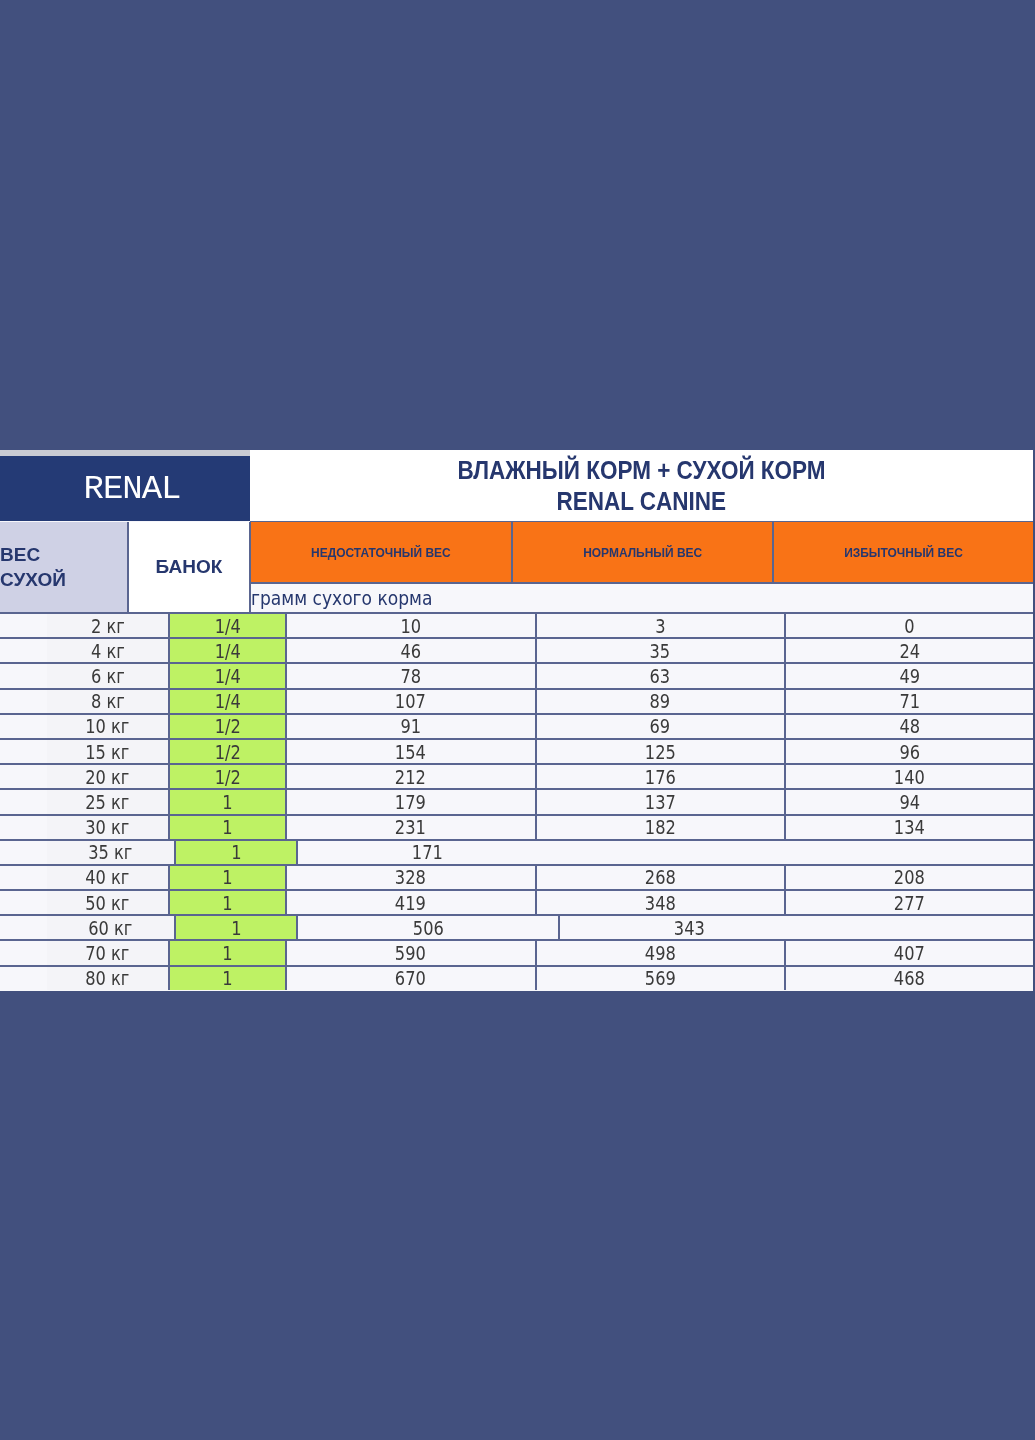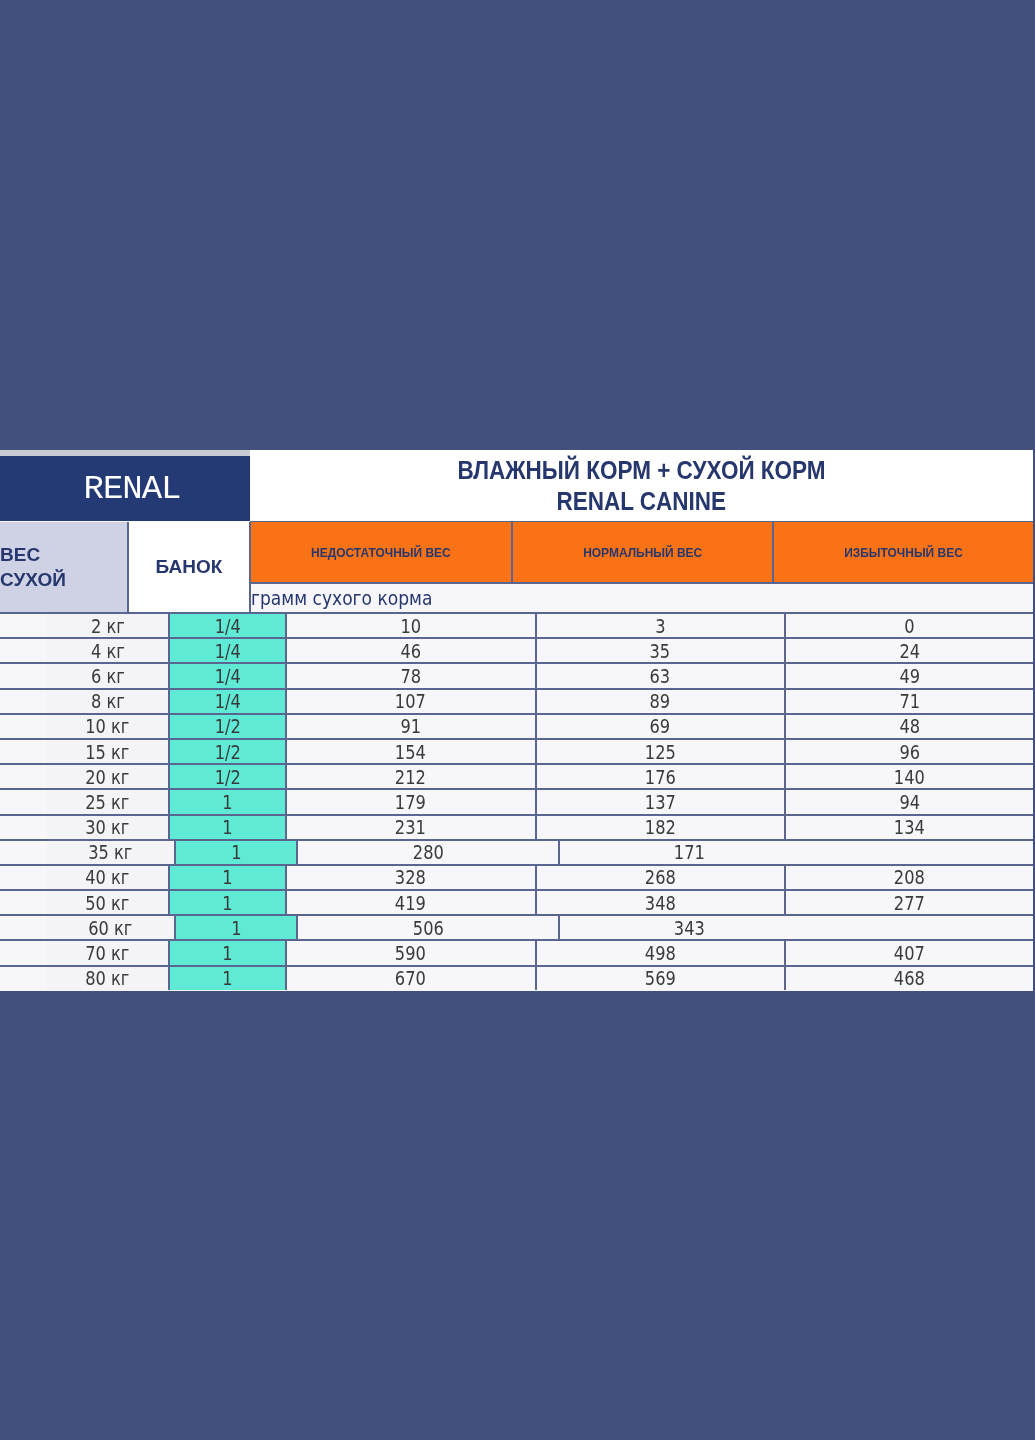--- a/index.html
+++ b/index.html
@@ -89,21 +89,21 @@
   }
   .row:last-child { border-bottom: none; }
   .cell {
     display: flex; align-items: center; justify-content: center;
     color: #3a3a3a; font-size: 19px;
     border-right: 2px solid #5a6590;
     box-sizing: border-box;
   }
   .cell:last-child { border-right: none; }
   .cell.w { width: 129px; background: #f4f4f8; }
-  .cell.b { width: 122px; background: #5eead4; }
+  .cell.b { width: 122px; background: #bef264; }
   .cell.d1 { width: 262px; }
   .cell.d2 { width: 261px; }
   .cell.d3 { width: 259px; }
   .cell span { display: inline-block; transform: scaleX(0.95); }
 </style>
 </head>
 <body>
 
 <div class="table-wrap">
   <div class="top-strip"></div>
@@ -288,23 +288,20 @@
           <span>134</span>
         </div>
       </div>
       <div class="row">
         <div class="cell w">
           <span>35 кг</span>
         </div>
         <div class="cell b">
           <span>1</span>
         </div>
-        <div class="cell d1">
-          <span>280</span>
-        </div>
         <div class="cell d3">
           <span>171</span>
         </div>
       </div>
       <div class="row">
         <div class="cell w">
           <span>40 кг</span>
         </div>
         <div class="cell b">
           <span>1</span>

